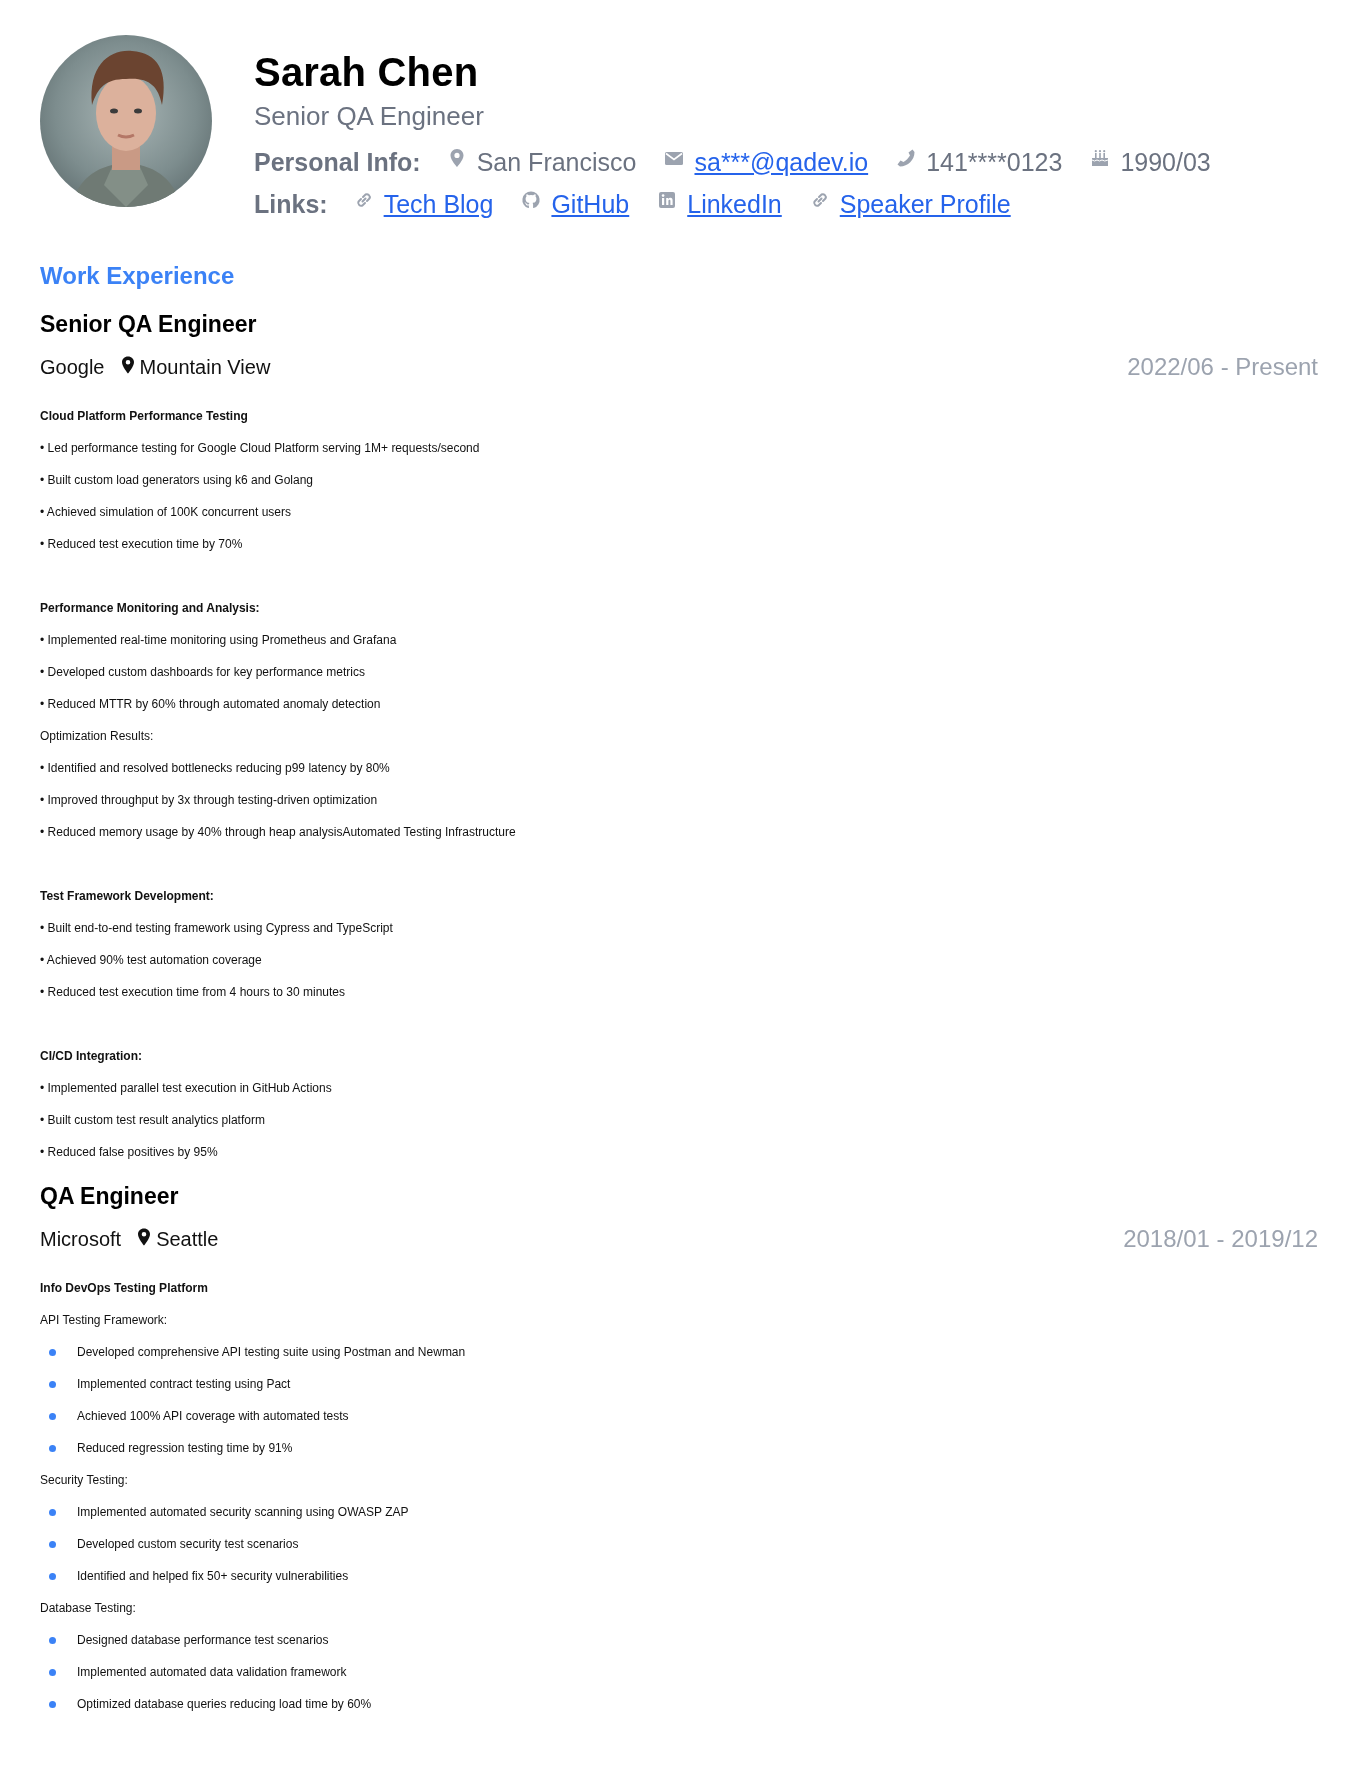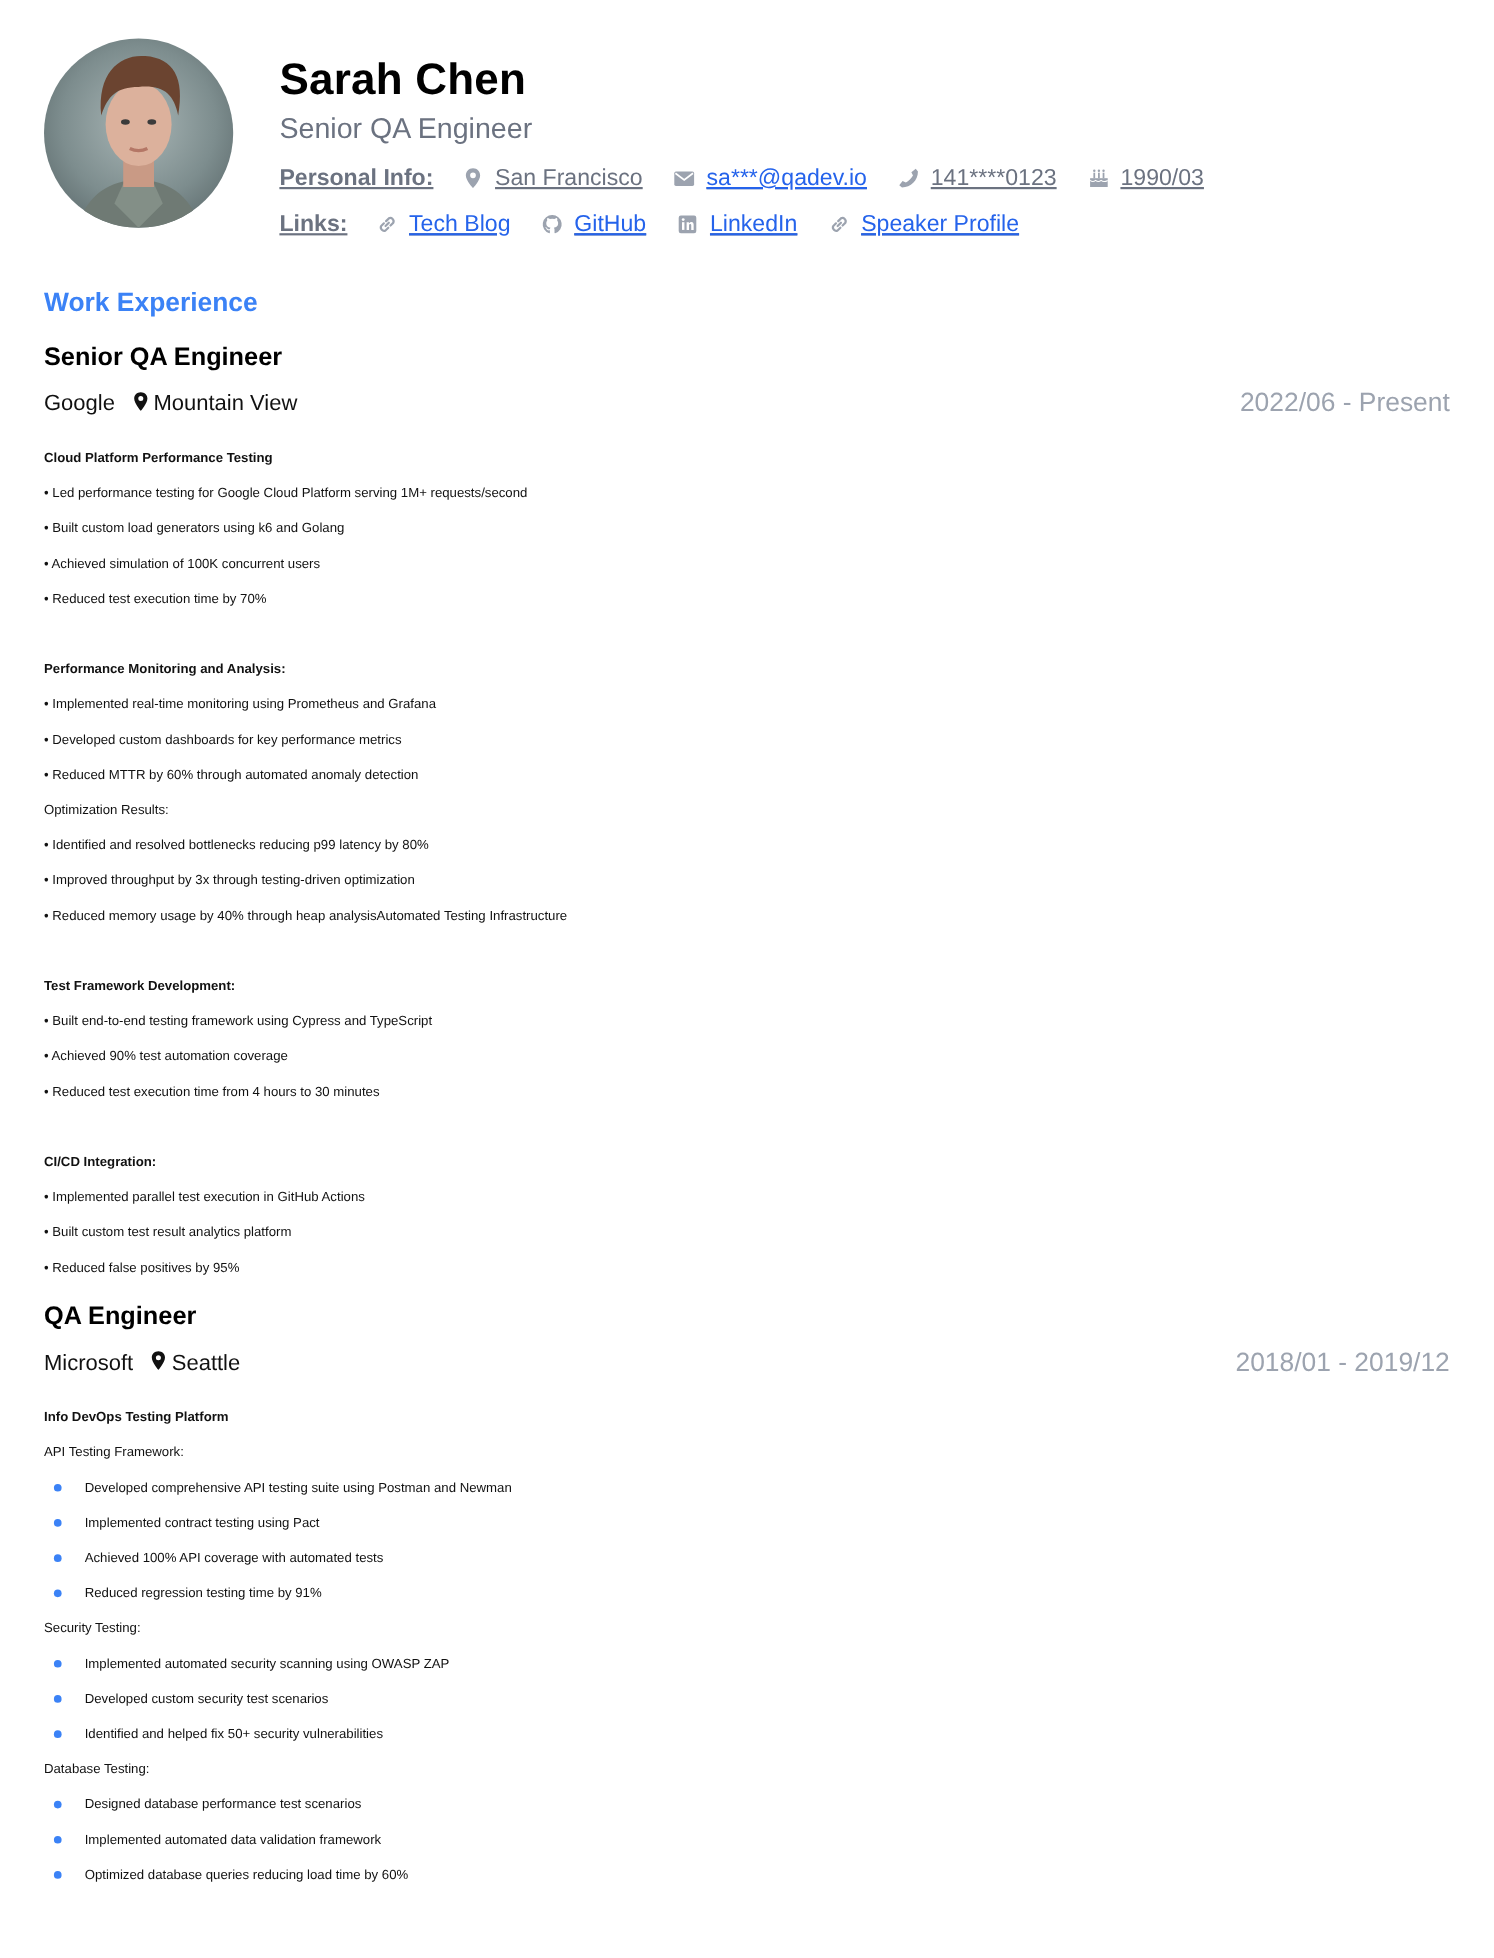--- a/index.html
+++ b/index.html
@@ -12,23 +12,23 @@
   .header { position: absolute; left: 40px; top: 35px; width: 1278px; height: 200px; }
   .avatar {
     position: absolute; left: 0; top: 0; width: 172px; height: 172px; border-radius: 50%;
     background: radial-gradient(circle at 50% 45%, #a9b6b6 0%, #7d8d8e 55%, #4f5c5e 100%);
     overflow: hidden;
   }
   .avatar svg { width: 172px; height: 172px; display: block; }
   .hinfo { position: absolute; left: 214px; top: 0; }
   .name { font-size: 40px; font-weight: bold; color: #000; letter-spacing: 0.2px; line-height: 46px; margin-top: 14px; }
   .subtitle { font-size: 26px; color: #6b7280; line-height: 34px; margin-top: 4px; }
-  .inforow { display: flex; align-items: center; font-size: 21px; color: #6b7280; height: 42px; white-space: nowrap; text-decoration: underline; }
+  .inforow { display: flex; align-items: center; font-size: 25px; color: #6b7280; height: 42px; white-space: nowrap; }
   .inforow .lbl { font-weight: bold; color: #6b7280; margin-right: 26px; }
-  .inforow .item { display: inline-flex; align-items: center; margin-right: 28px; }
+  .inforow .item { display: inline-flex; margin-right: 28px; }
   .inforow .ico { display: inline-block; width: 20px; height: 20px; margin-right: 10px; color: #9ca3af; }
   .inforow .ico svg { width: 20px; height: 20px; display: block; }
   .inforow a { color: #2563eb; text-decoration: underline; }
   .inforow .txt { color: #6b7280; }
 
   .section { position: absolute; left: 40px; top: 254px; width: 1278px; }
   .section-title { font-size: 24px; font-weight: bold; color: #3b82f6; line-height: 44px; margin: 0; }
   .job { margin-top: 6px; }
   .job-title { font-size: 23px; font-weight: bold; color: #000; line-height: 40px; margin-top: 4px; }
   .job-meta { display: flex; justify-content: space-between; align-items: center; height: 46px; font-size: 20px; }

